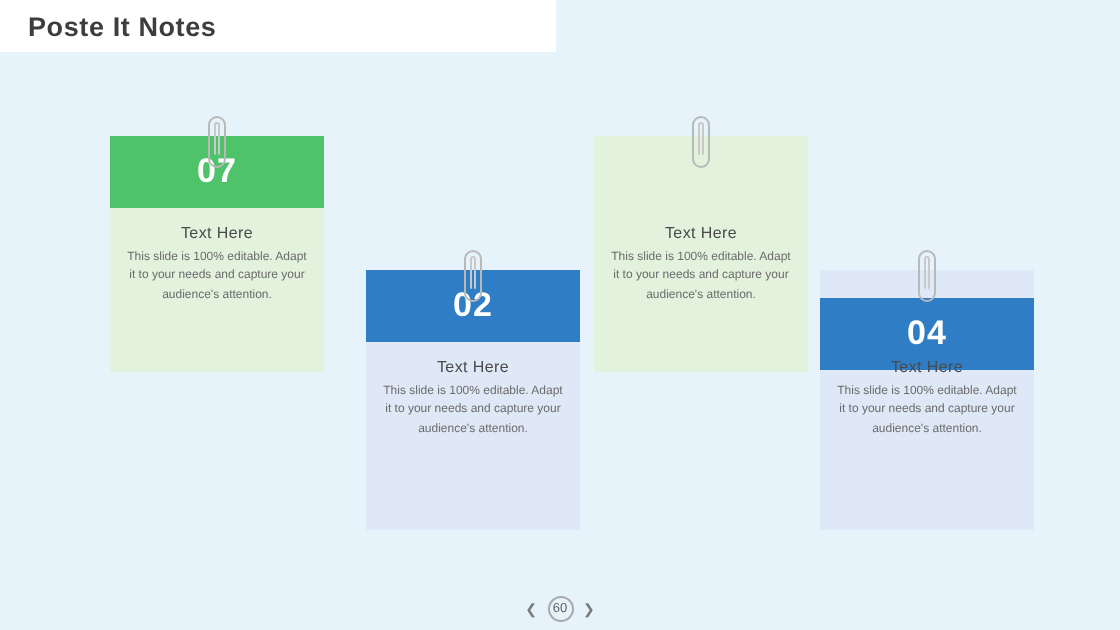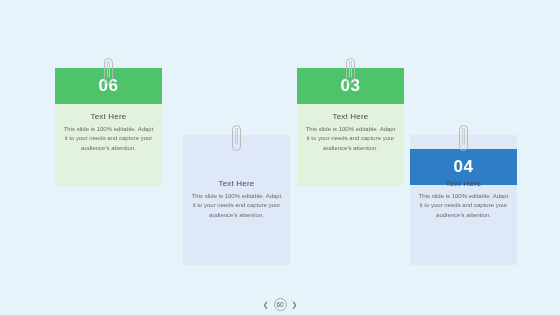--- a/index.html
+++ b/index.html
@@ -147,52 +147,55 @@
     align-items: center;
     justify-content: center;
     box-sizing: border-box;
   }
 </style>
 </head>
 <body>
 
 <div class="slide">
 
+  <div class="title-bar">
+    <div class="title-text">Poste It Notes</div>
+  </div>
 
   <div id="notes-layer">
       <div class="note" style="left: 55px; top: 68px; width: 107px; height: 118px;">
         <div class="note-body" style="background: rgb(226, 242, 221);"></div>
         <div class="note-head" style="background: rgb(78, 195, 106);">
-          <span class="note-num">06</span>
+          <span class="note-num">07</span>
         </div>
         <div class="clip">
           <div class="outer"></div>
           <div class="inner"></div>
         </div>
         <div class="note-text-wrap">
           <div class="note-heading">Text Here</div>
           <div class="note-desc">This slide is 100% editable. Adapt it to your needs and capture your audience's attention.</div>
         </div>
       </div>
       <div class="note" style="left: 183px; top: 135px; width: 107px; height: 130px;">
         <div class="note-body" style="background: rgb(223, 232, 247);"></div>
+        <div class="note-head" style="background: rgb(47, 125, 196);">
+          <span class="note-num">02</span>
+        </div>
         <div class="clip">
           <div class="outer"></div>
           <div class="inner"></div>
         </div>
         <div class="note-text-wrap">
           <div class="note-heading">Text Here</div>
           <div class="note-desc">This slide is 100% editable. Adapt it to your needs and capture your audience's attention.</div>
         </div>
       </div>
       <div class="note" style="left: 297px; top: 68px; width: 107px; height: 118px;">
         <div class="note-body" style="background: rgb(226, 242, 221);"></div>
-        <div class="note-head" style="background: rgb(78, 195, 106);">
-          <span class="note-num">03</span>
-        </div>
         <div class="clip">
           <div class="outer"></div>
           <div class="inner"></div>
         </div>
         <div class="note-text-wrap">
           <div class="note-heading">Text Here</div>
           <div class="note-desc">This slide is 100% editable. Adapt it to your needs and capture your audience's attention.</div>
         </div>
       </div>
       <div class="note" style="left: 410px; top: 135px; width: 107px; height: 130px;">

